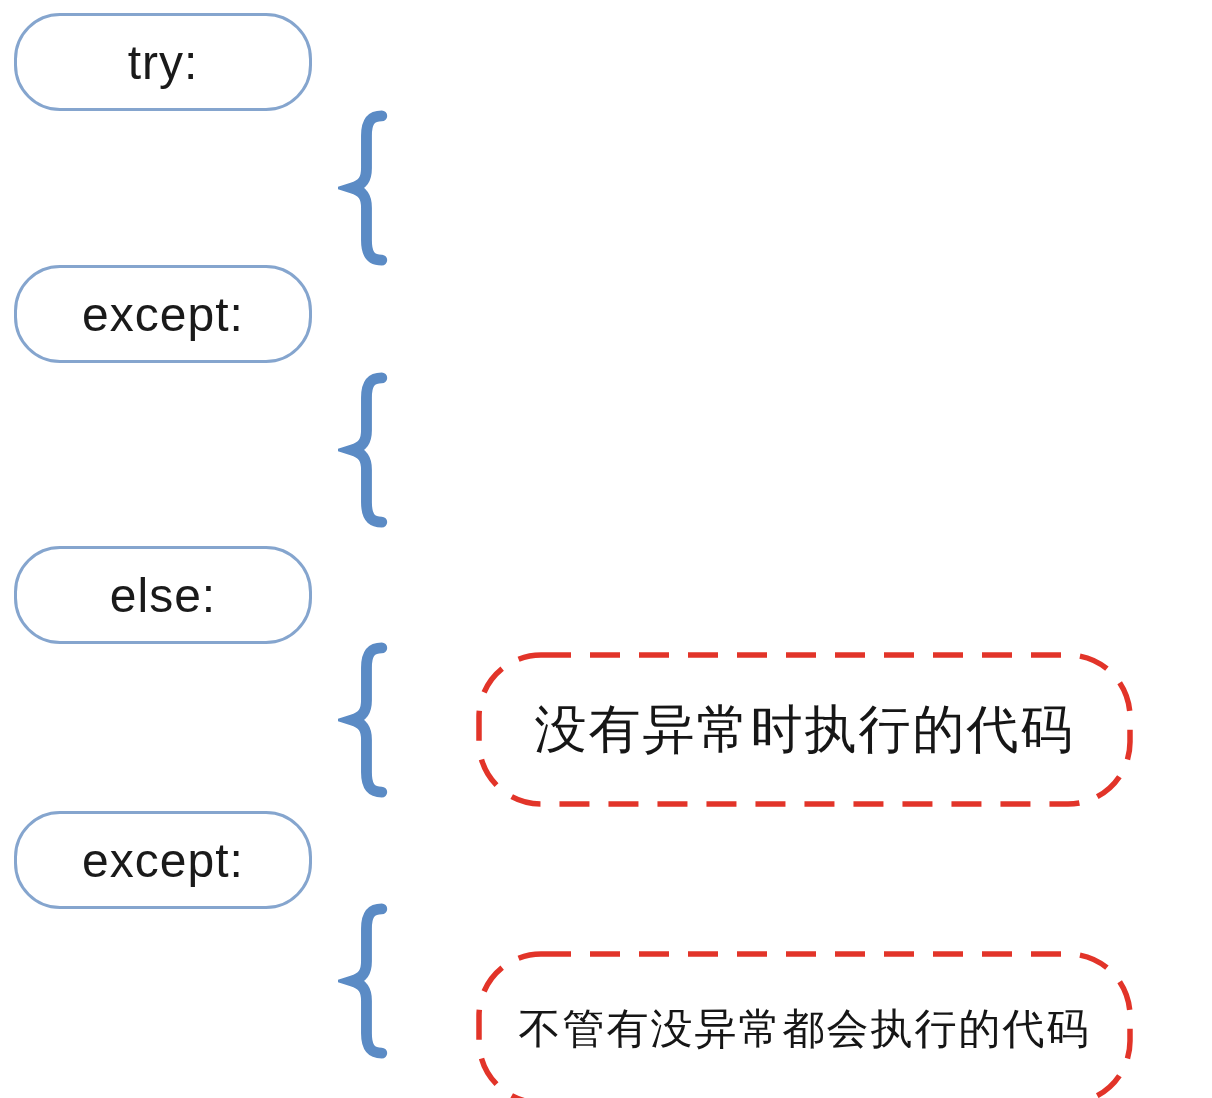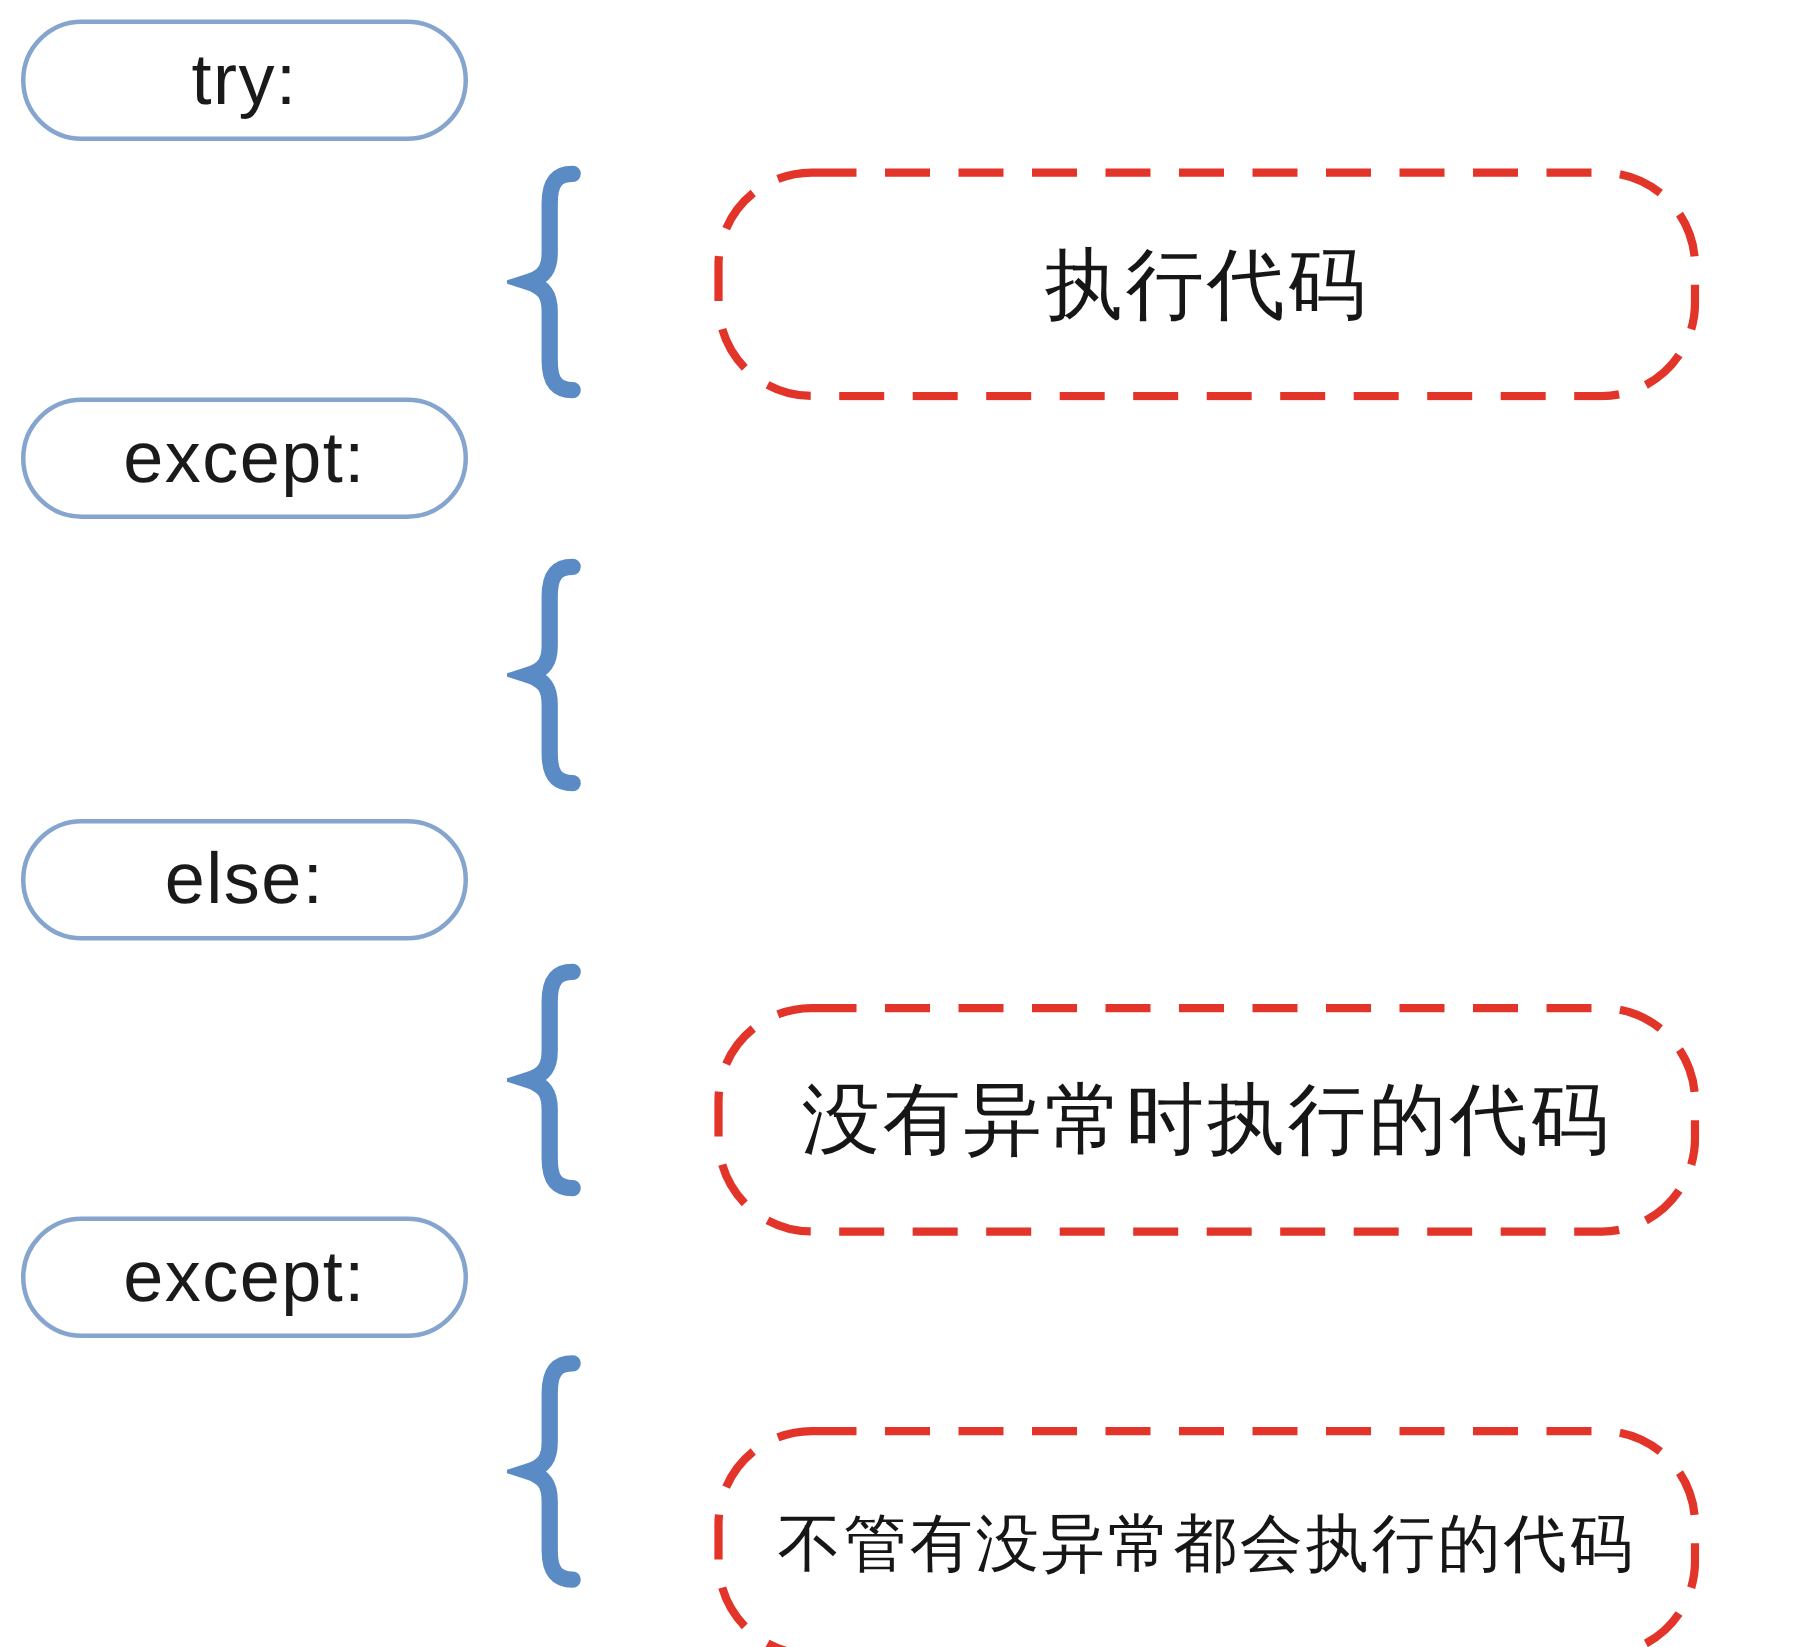--- a/index.html
+++ b/index.html
@@ -12,21 +12,21 @@
     width: 1212px;
     height: 1098px;
     background: #ffffff;
     font-family: "Liberation Sans", sans-serif;
     overflow: hidden;
   }
   .pill {
     position: absolute;
     left: 14px;
     width: 298px;
-    height: 81px;
+    height: 98px;
     box-sizing: border-box;
     border: 3px solid #85a5ce;
     border-radius: 46px;
     background: #ffffff;
     display: flex;
     align-items: center;
     justify-content: center;
   }
   .pill .kw {
     font-size: 48px;
@@ -71,42 +71,36 @@
   .pill.r1 { top: 13px; }
   .pill.r2 { top: 265px; }
   .pill.r3 { top: 546px; }
   .pill.r4 { top: 811px; }
   .brace.r1 { top: 109px; }
   .brace.r2 { top: 371px; }
   .brace.r3 { top: 641px; }
   .brace.r4 { top: 902px; }
   .codebox.r1 { top: 112px; }
   .codebox.r2 { top: 374px; }
-  .codebox.r3 { top: 669px; }
+  .codebox.r3 { top: 652px; }
   .codebox.r4 { top: 951px; }
   .codebox.r4 .cn { font-size: 42px; }
 </style>
 </head>
 <body>
 
 <div class="canvas">
 
   <div class="pill r1">
     <span class="kw">try:</span>
   </div>
   <div class="brace r1">
     <svg viewBox="0 0 52 160" fill="none">
       <path d="M44,7 C32,7 28.5,14 28.5,27 L28.5,60 C28.5,71 25,76.5 14,80 C25,83.5 28.5,89 28.5,100 L28.5,133 C28.5,146 32,153 44,153" stroke="#5b8bc5" stroke-width="11" stroke-linecap="round"></path>
     </svg>
-  </div>
-  <div class="codebox r1">
-    <svg class="dashframe" viewBox="0 0 657 155">
-      <rect x="3" y="3" width="651" height="149" rx="62" fill="none" stroke="#e23429" stroke-width="5.5" stroke-dasharray="30 19"></rect>
-    </svg>
-    <span class="cn">执行代码</span>
   </div>
 
   <div class="pill r2">
     <span class="kw">except:</span>
   </div>
   <div class="brace r2">
     <svg viewBox="0 0 52 160" fill="none">
       <path d="M44,7 C32,7 28.5,14 28.5,27 L28.5,60 C28.5,71 25,76.5 14,80 C25,83.5 28.5,89 28.5,100 L28.5,133 C28.5,146 32,153 44,153" stroke="#5b8bc5" stroke-width="11" stroke-linecap="round"></path>
     </svg>
   </div>

